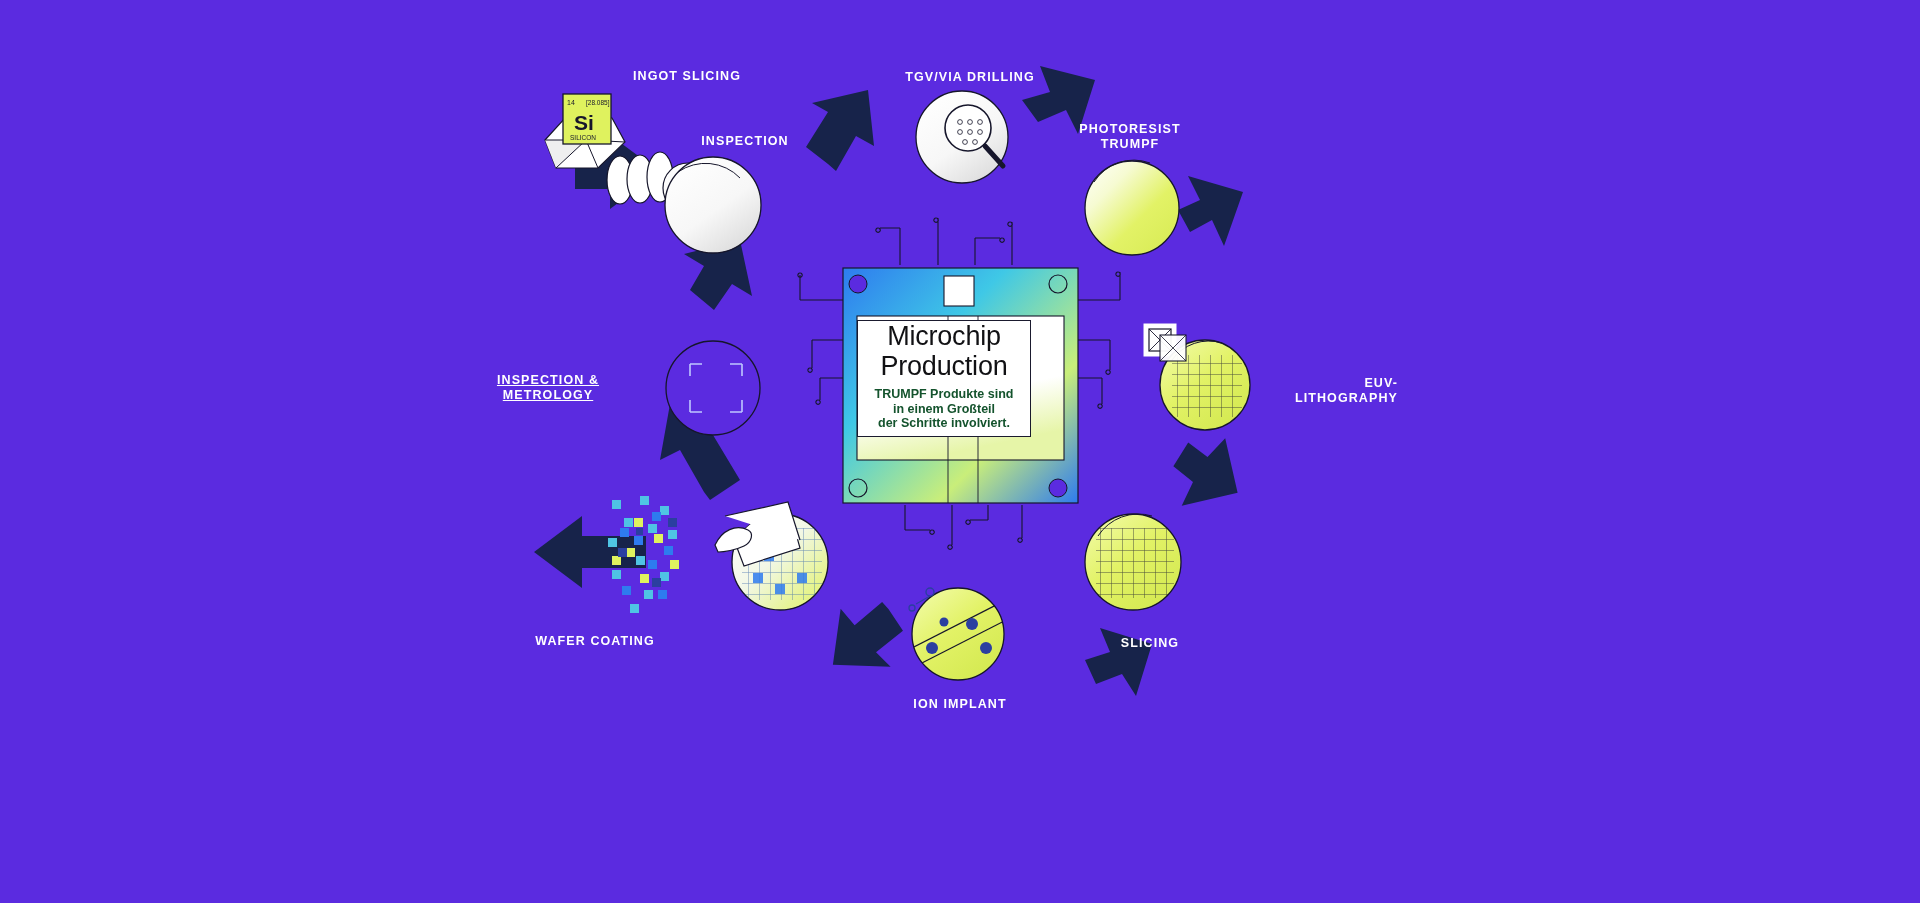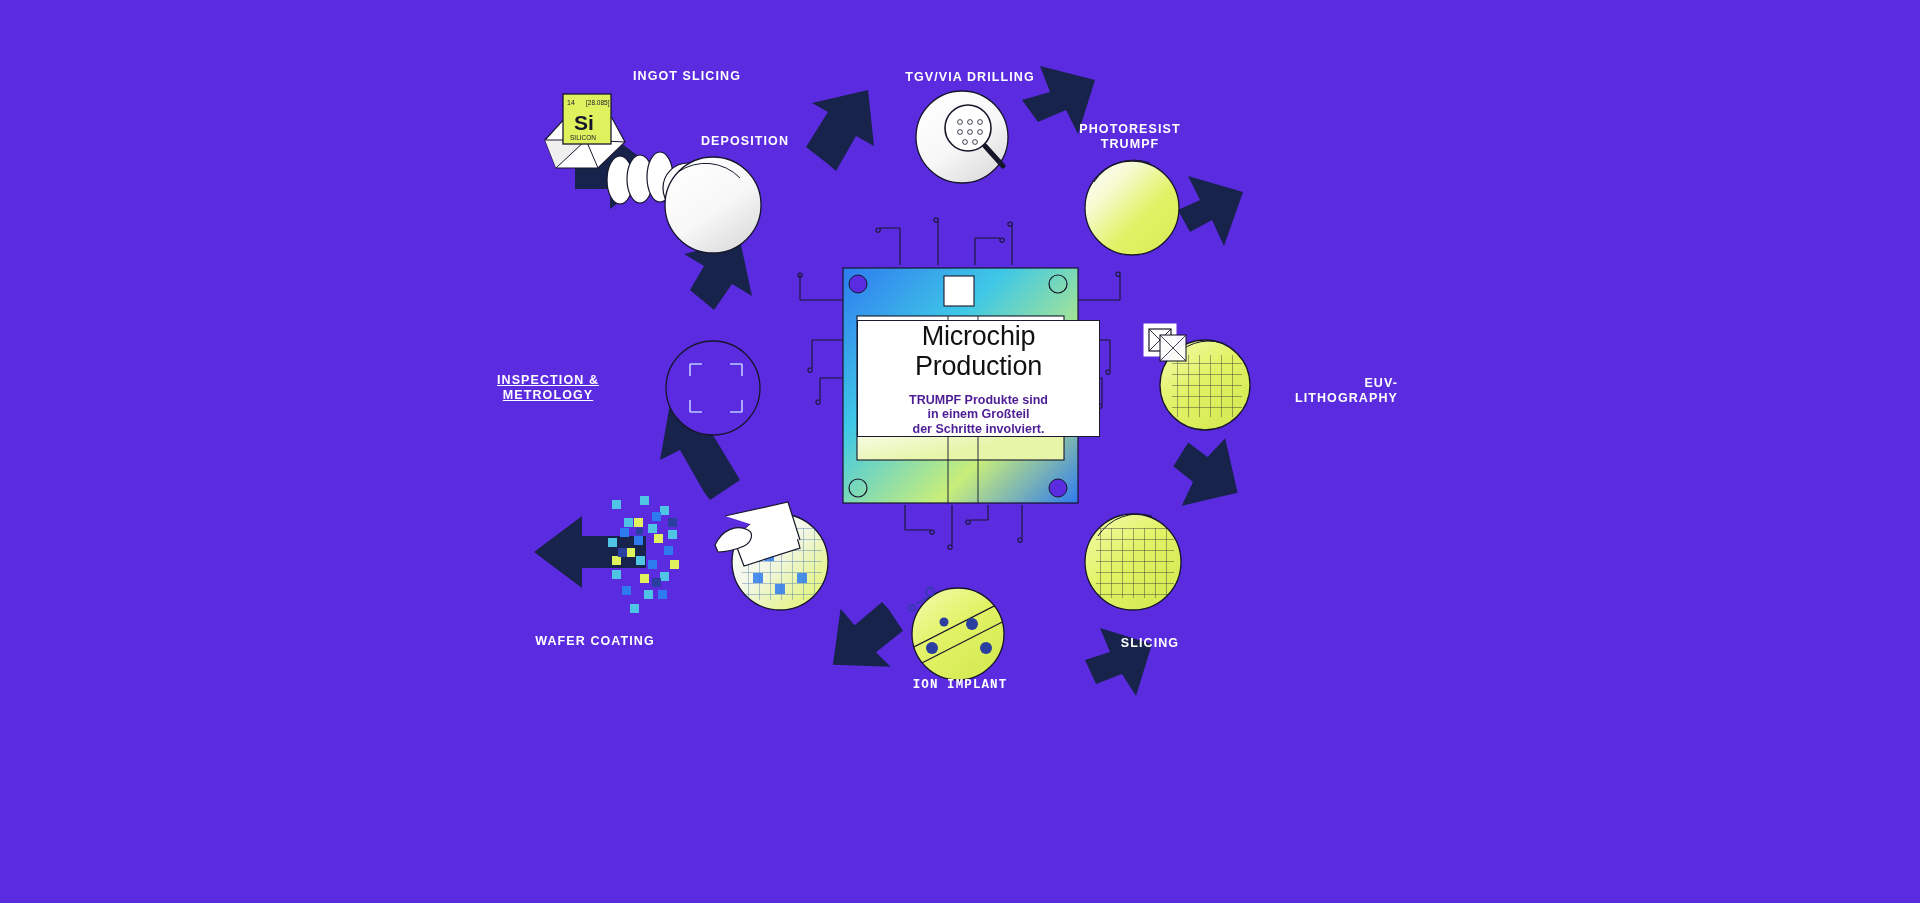--- a/index.html
+++ b/index.html
@@ -41,41 +41,41 @@
     line-height: 15px;
     text-align: center;
     white-space: pre-line;
     pointer-events: none;
     margin-top: 6px;
   }
   .center-card {
     position: absolute;
     left: 857px;
     top: 320px;
-    width: 243px;
+    width: 174px;
     height: 117px;
     background: #FFFFFF;
     border: 1px solid #1a1a2e;
     box-sizing: border-box;
     display: flex;
     flex-direction: column;
     align-items: center;
-    justify-content: space-between;
+    justify-content: flex-start;
     text-align: center;
   }
   .center-title {
     color: #111114;
     font-size: 27px;
     line-height: 30px;
     font-weight: 400;
     letter-spacing: -0.2px;
   }
   .center-sub {
     margin-top: 6px;
-    color: #4c1d95;
+    color: #14532d;
     font-size: 12.5px;
     line-height: 14.5px;
     font-weight: bold;
     white-space: pre-line;
   }
 </style>
 </head>
 <body>
 
 <div id="stage">
@@ -336,27 +336,27 @@
           <path d="M690 412 L690 400 M690 412 L702 412"></path>
           <path d="M742 412 L742 400 M742 412 L730 412"></path>
         </g>
         <path d="M700 294 L728 282 L748 294 L748 330 L724 346 L700 330 Z" fill="#4A34C8" stroke="#16162B" stroke-width="1.1" opacity="0"></path>
       </g>
 
     </svg>
 
     <div class="step-label" style="left:592px; top:63px;  width:190px;">INGOT SLICING</div>
     <div class="step-label" style="left:865px; top:64px;  width:210px;">TGV/VIA DRILLING</div>
-    <div class="step-label" style="left:650px; top:128px; width:190px;">DEPOSITION</div>
+    <div class="step-label" style="left:650px; top:128px; width:190px;">INSPECTION</div>
     <div class="step-label" style="left:1035px;top:116px; width:190px;">PHOTORESIST
 TRUMPF</div>
     <div class="step-label" style="left:1208px;top:370px; width:190px; text-align:right;">EUV-
 LITHOGRAPHY</div>
     <div class="step-label" style="left:1055px;top:630px; width:190px;">SLICING</div>
-    <div class="step-label" style="left:865px; top:672px; width:190px;font-family:Liberation Mono, monospace;">ION IMPLANT</div>
+    <div class="step-label" style="left:865px; top:691px; width:190px;">ION IMPLANT</div>
     <div class="step-label" style="left:500px; top:628px; width:190px;">WAFER COATING</div>
     <div class="step-label" style="left:453px; top:367px; width:190px; text-decoration:underline;">INSPECTION &amp;
 METROLOGY</div>
 
     <div class="center-card">
       <div class="center-title">Microchip Production</div>
       <div class="center-sub">TRUMPF Produkte sind
 in einem Großteil
 der Schritte involviert.</div>
     </div>

